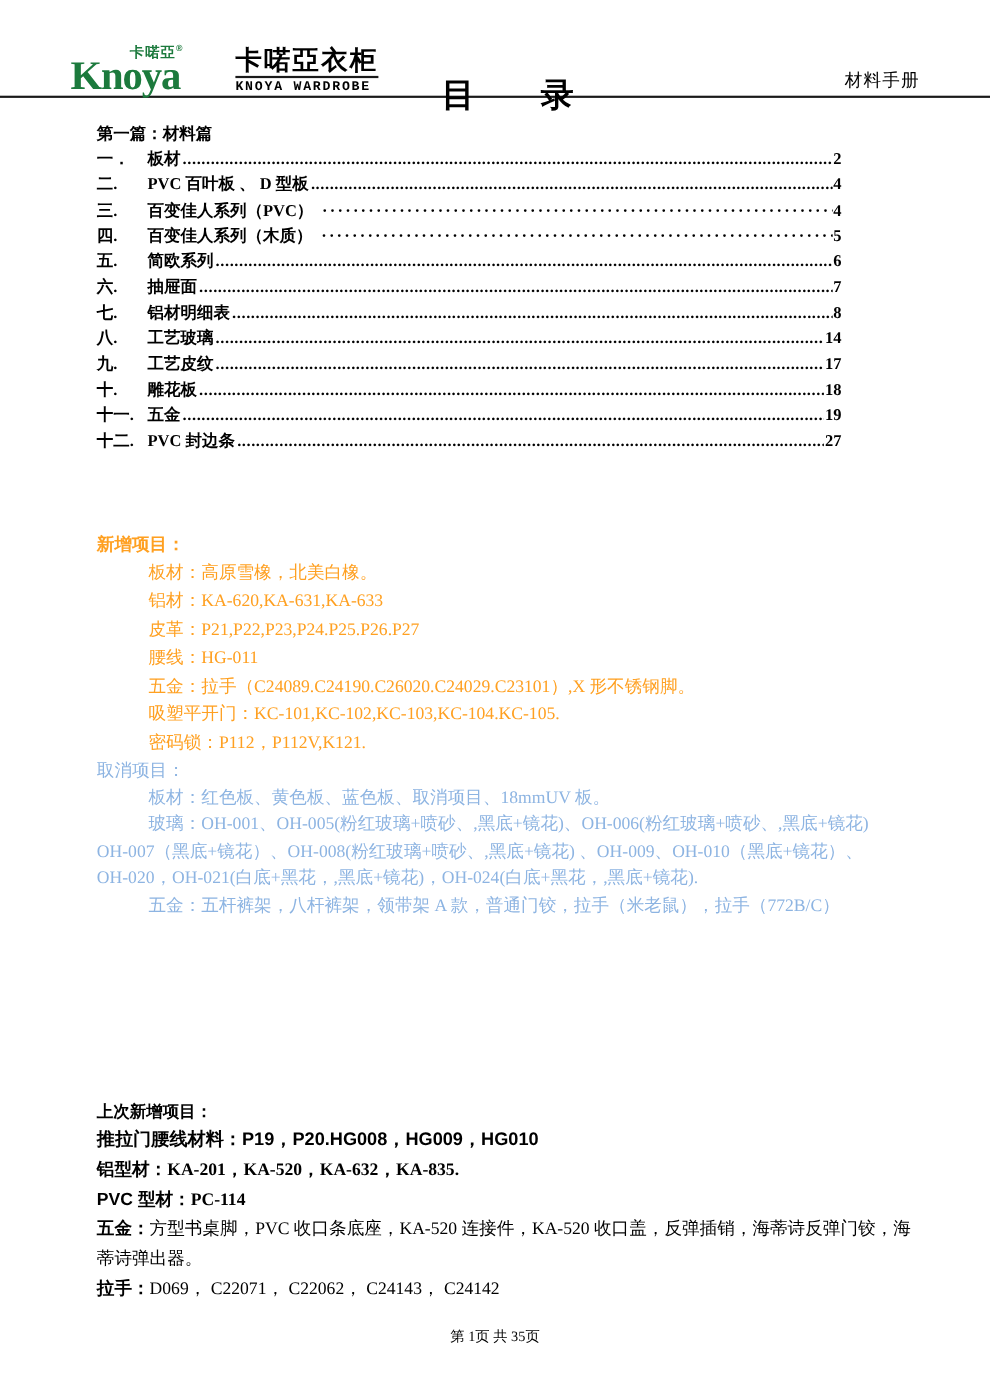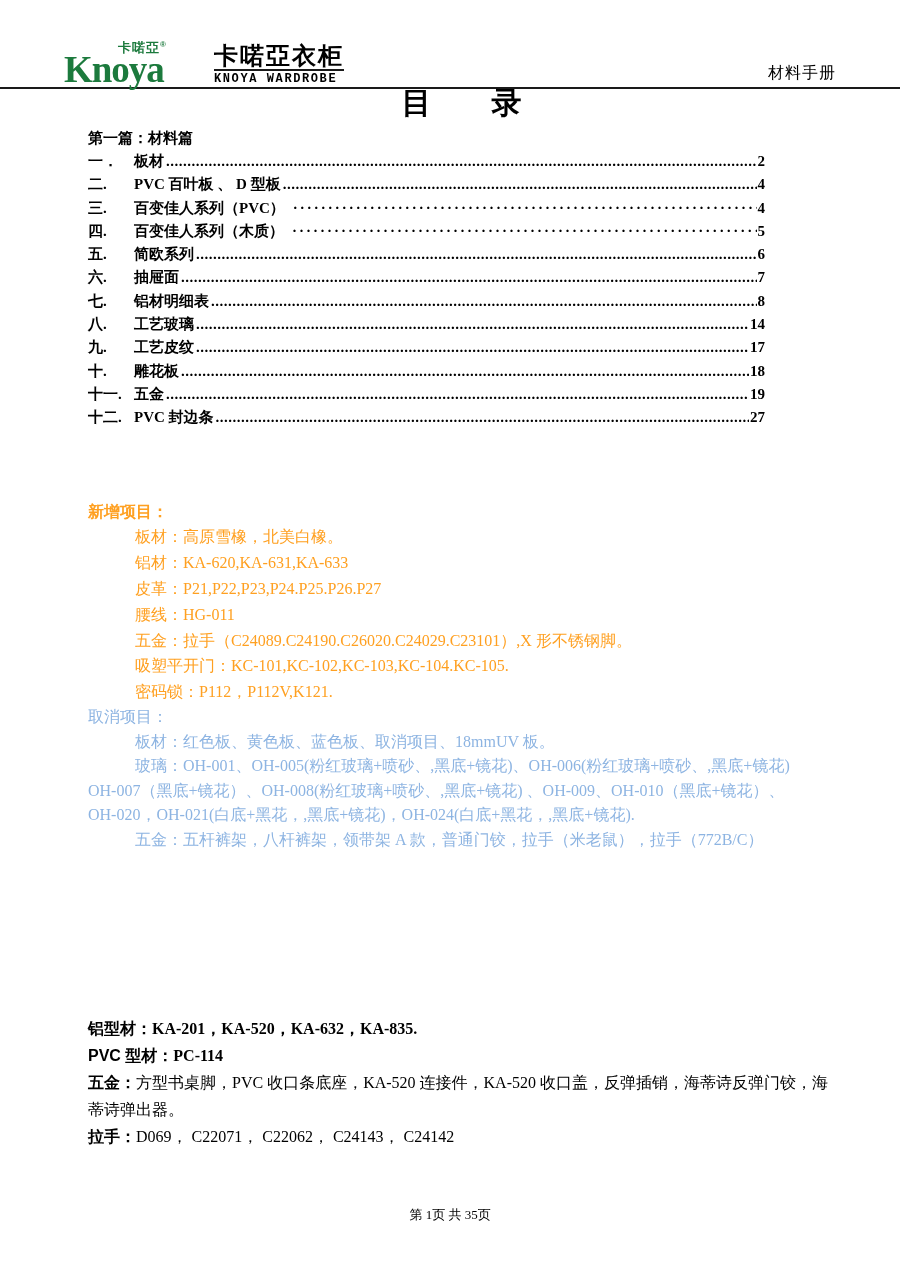--- a/index.html
+++ b/index.html
@@ -25,21 +25,21 @@
     font-family:"Liberation Serif",serif;letter-spacing:-1px;
   }
   .logo-cn{display:flex;flex-direction:column;padding-bottom:1px;}
   .logo-cn-large{
     font-size:24px;font-weight:bold;font-family:"Liberation Sans",sans-serif;
     letter-spacing:2px;line-height:1.05;border-bottom:2px solid #1a1a1a;padding-bottom:1px;white-space:nowrap;
   }
   .logo-en{font-size:12px;font-weight:bold;font-family:Liberation Mono, monospace;letter-spacing:1.6px;margin-top:1px;}
   .doc-type{font-size:16px;padding-bottom:3px;letter-spacing:1px;font-family:Liberation Serif, serif;}
   
-  .content{position:absolute;top:78px;left:0;right:0;padding:4px 65px 0 88px;}
+  .content{position:absolute;top:62px;left:0;right:0;padding:4px 65px 0 88px;}
   .title{
     text-align:center;font-size:30px;font-weight:bold;line-height:38px;
     margin:2px 0 4px 0;white-space:pre;
   }
   .section-head{
     font-size:15px;font-weight:bold;line-height:24px;
     font-family:"Liberation Sans",sans-serif;
   }
   
   .toc{margin-right:70px;font-weight:bold;font-size:15px;}
@@ -193,21 +193,23 @@
       <div>
           <div class="body-line indent">板材：红色板、黄色板、蓝色板、取消项目、18mmUV 板。</div>
           <div class="body-line indent">玻璃：OH-001、OH-005(粉红玻璃+喷砂、,黑底+镜花)、OH-006(粉红玻璃+喷砂、,黑底+镜花)</div>
           <div class="body-line">OH-007（黑底+镜花）、OH-008(粉红玻璃+喷砂、,黑底+镜花) 、OH-009、OH-010（黑底+镜花）、</div>
           <div class="body-line">OH-020，OH-021(白底+黑花，,黑底+镜花)，OH-024(白底+黑花，,黑底+镜花).</div>
           <div class="body-line indent">五金：五杆裤架，八杆裤架，领带架 A 款，普通门铰，拉手（米老鼠），拉手（772B/C）</div>
         </div>
     </section>
 
     <section class="prev">
+      <div class="head">上次新增项目：</div>
       <div>
+          <div class="prev-line sansline"><span class="b-label">推拉门腰线材料：</span><span class="">P19，P20.HG008，HG009，HG010</span></div>
           <div class="prev-line"><span class="b-label">铝型材：</span><span class="text-bold">KA-201，KA-520，KA-632，KA-835.</span></div>
           <div class="prev-line"><span class="b-label">PVC 型材：</span><span class="text-bold">PC-114</span></div>
           <div class="prev-line"><span class="b-label">五金：</span><span class="">方型书桌脚，PVC 收口条底座，KA-520 连接件，KA-520 收口盖，反弹插销，海蒂诗反弹门铰，海蒂诗弹出器。</span></div>
           <div class="prev-line"><span class="b-label">拉手：</span><span class="">D069， C22071， C22062， C24143， C24142</span></div>
         </div>
     </section>
   </div>
 
   <div class="footer">第 1页 共 35页</div>
 

